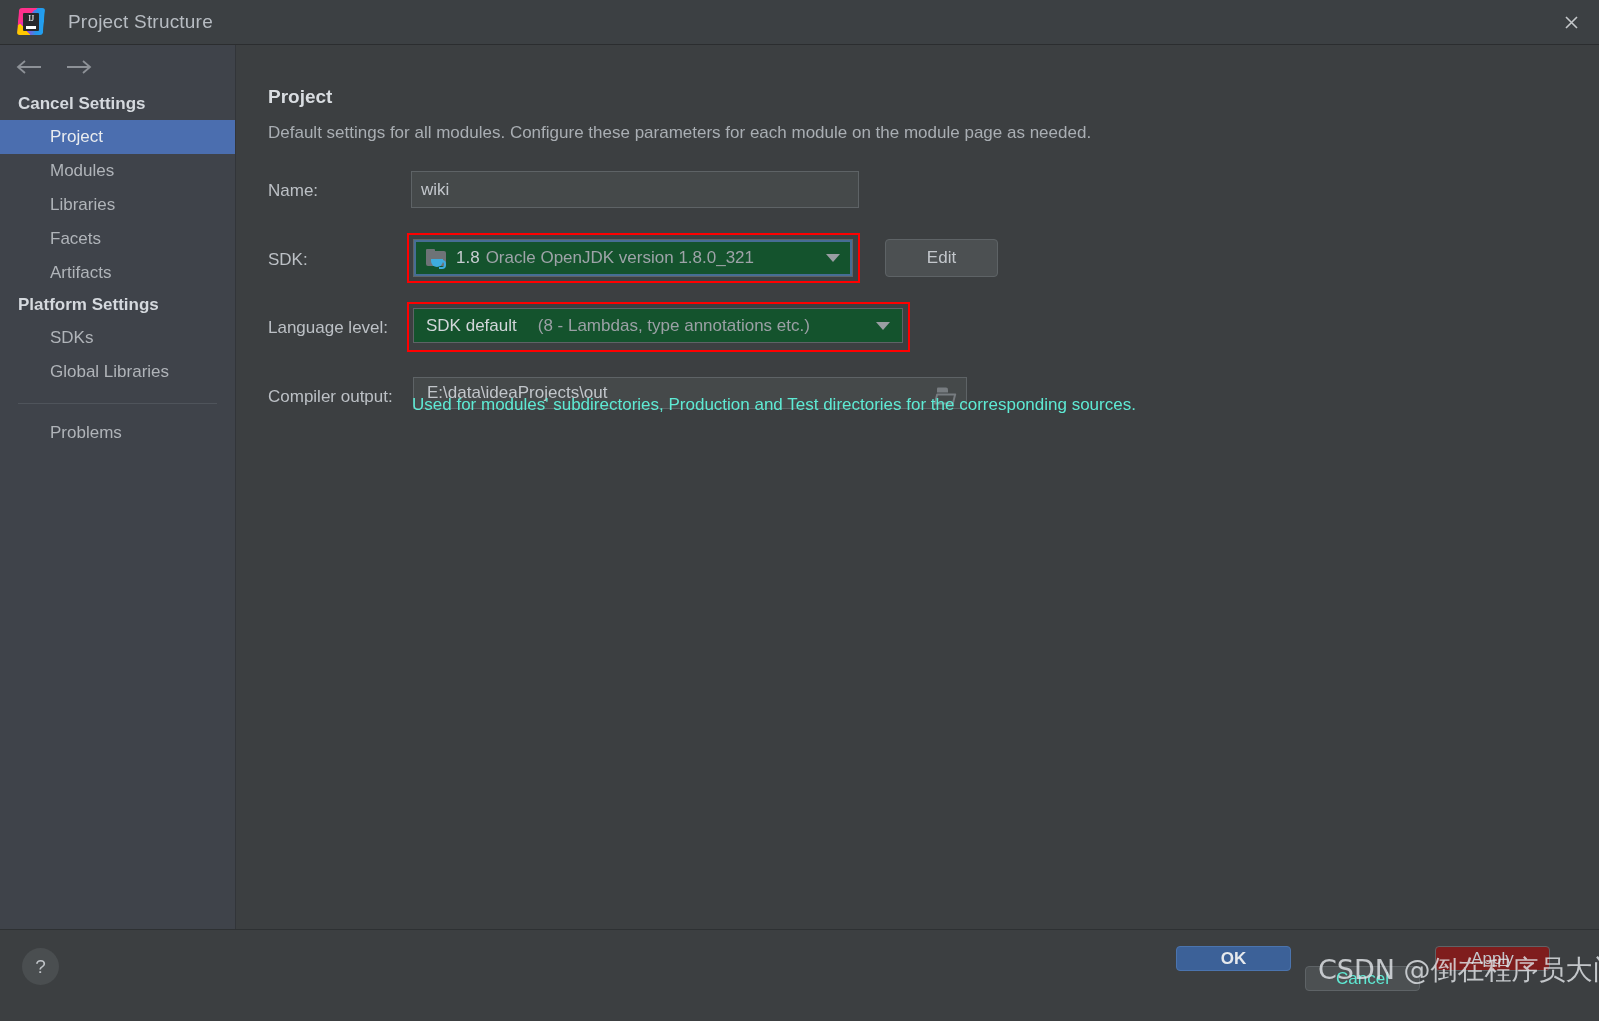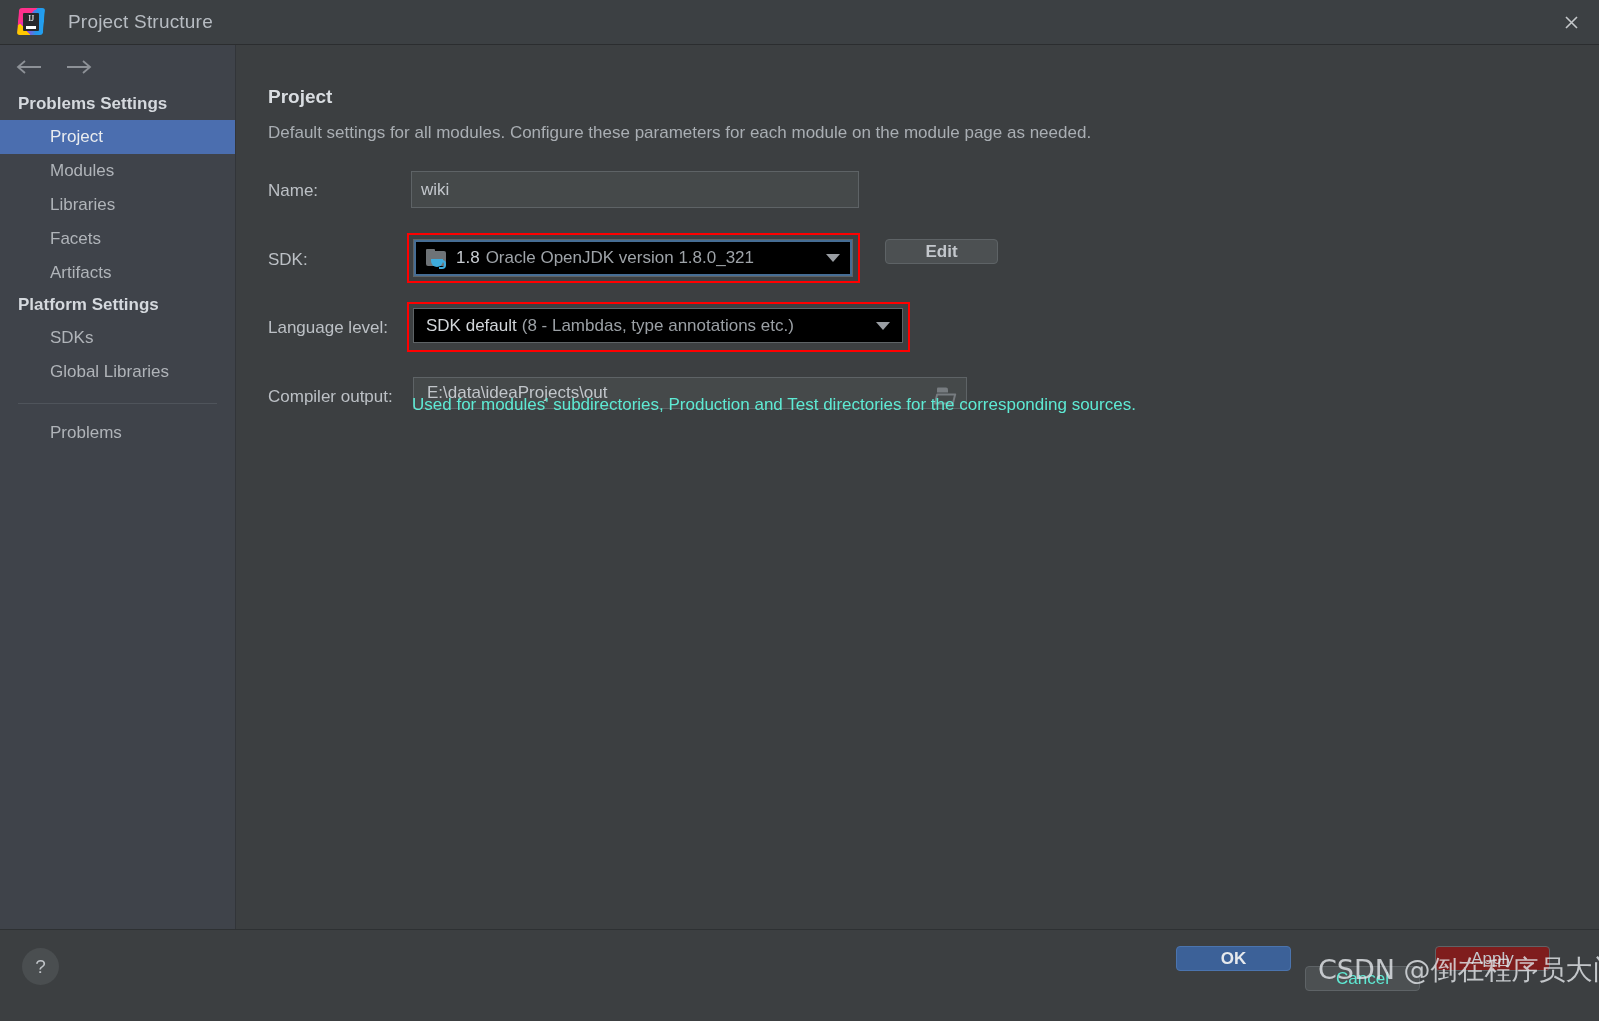--- a/index.html
+++ b/index.html
@@ -128,21 +128,21 @@
     background: #45494a;
     border: 1px solid #5e6366;
     display: flex; align-items: center;
     padding-left: 13px;
     font-size: 17px; color: #c2c6cb;
   }
 
   
   .combo {
     position: absolute;
-    background: #000000;
+    background: #14532d;
     border: 1px solid #5e6366;
     display: flex; align-items: center;
     padding-left: 12px;
     font-size: 17px; color: #b8bcc1;
   }
   .combo .arrow {
     position: absolute; right: 12px; top: 50%;
     transform: translateY(-50%);
     width: 0; height: 0;
     border-left: 7px solid transparent;
@@ -187,21 +187,21 @@
   .sdk-icon .cup:after {
     content: ""; position: absolute; right: -3px; top: 1px;
     width: 5px; height: 5px;
     border: 2px solid #3eacdd; border-left: none;
     border-radius: 0 4px 4px 0;
   }
   .sdk-ver { color: #c9cdd2; margin-right: 6px; }
   .sdk-rest { color: #9ea3a8; }
 
   .ll-strong { color: #d2d6da; }
-  .ll-dim { color: #9ba0a5; margin-left: 5px; }
+  .ll-dim { color: #9ba0a5; margin-left: 21px; }
 
   .btn {
     position: absolute;
     background: #4c5052;
     border: 1px solid #5e6366;
     border-radius: 4px;
     display: flex; align-items: center; justify-content: center;
     font-size: 17px; color: #c3c7cc;
   }
 
@@ -314,21 +314,21 @@
           <path d="M26 8 L3 8 M10 2 L3 8 L10 14" stroke="#8d9197" stroke-width="1.8" fill="none"></path>
         </svg>
       </div>
       <div class="navbtn">
         <svg width="28" height="16" viewBox="0 0 28 16">
           <path d="M2 8 L25 8 M18 2 L25 8 L18 14" stroke="#8d9197" stroke-width="1.8" fill="none"></path>
         </svg>
       </div>
     </div>
 
-    <div class="nav-group-title">Problems Settings</div>
+    <div class="nav-group-title">Cancel Settings</div>
     <div class="nav-item selected">Project</div>
     <div class="nav-item">Modules</div>
     <div class="nav-item">Libraries</div>
     <div class="nav-item">Facets</div>
     <div class="nav-item">Artifacts</div>
 
     <div class="nav-group-title">Platform Settings</div>
     <div class="nav-item">SDKs</div>
     <div class="nav-item">Global Libraries</div>
 
@@ -348,21 +348,21 @@
       <span class="sdk-icon">
         <span class="tab"></span>
           <span class="folder"></span>
           <span class="cup"></span>
       </span>
       <span class="sdk-ver">1.8</span>
       <span class="sdk-rest">Oracle OpenJDK version 1.8.0_321</span>
       <span class="arrow"></span>
     </div>
     <div class="redbox" style="left:170px; top:188px; width:453px; height:50px;"></div>
-    <div class="btn" style="left:648px; top:194px; width:113px; height:25px;font-weight:bold;">Edit</div>
+    <div class="btn" style="left:648px; top:194px; width:113px; height:38px;">Edit</div>
 
     <div class="row-label" style="left:31px; top:273px;">Language level:</div>
     <div class="combo" style="left:176px; top:263px; width:490px; height:35px;">
       <span class="ll-strong">SDK default</span>
       <span class="ll-dim">(8 - Lambdas, type annotations etc.)</span>
       <span class="arrow"></span>
     </div>
     <div class="redbox" style="left:170px; top:257px; width:503px; height:50px;"></div>
 
     <div class="row-label" style="left:31px; top:342px;">Compiler output:</div>

